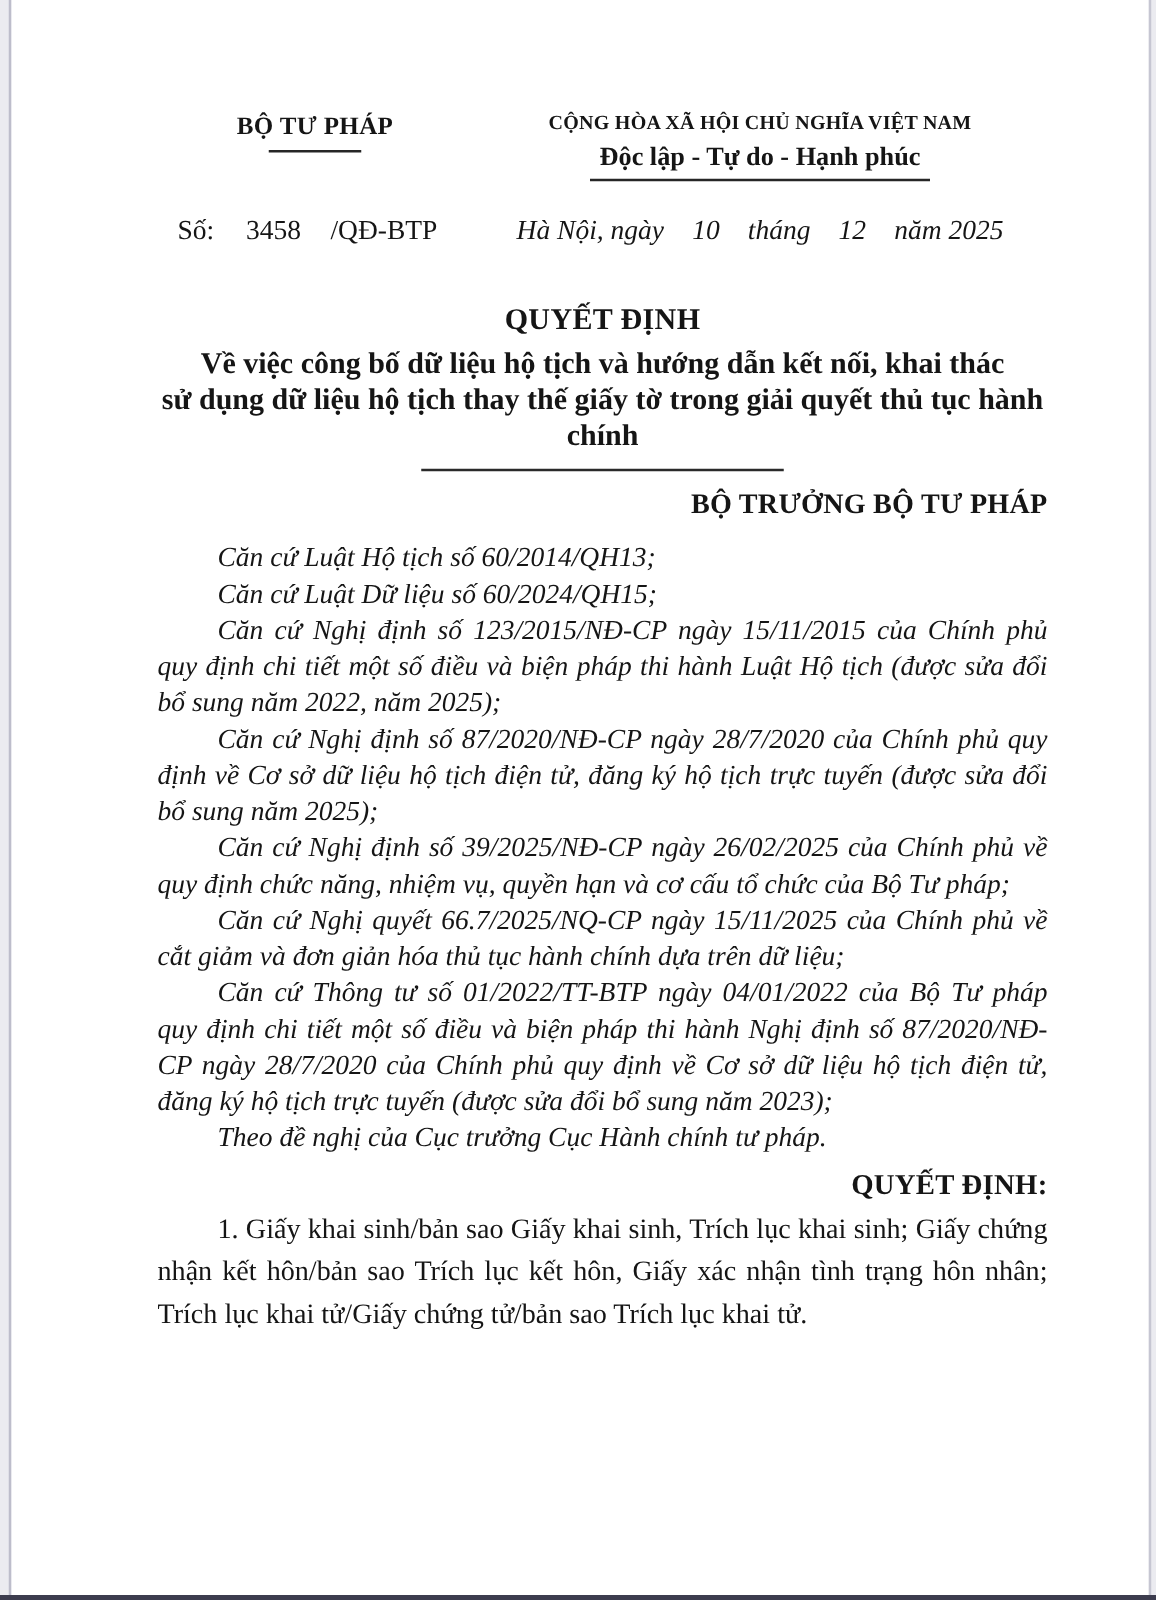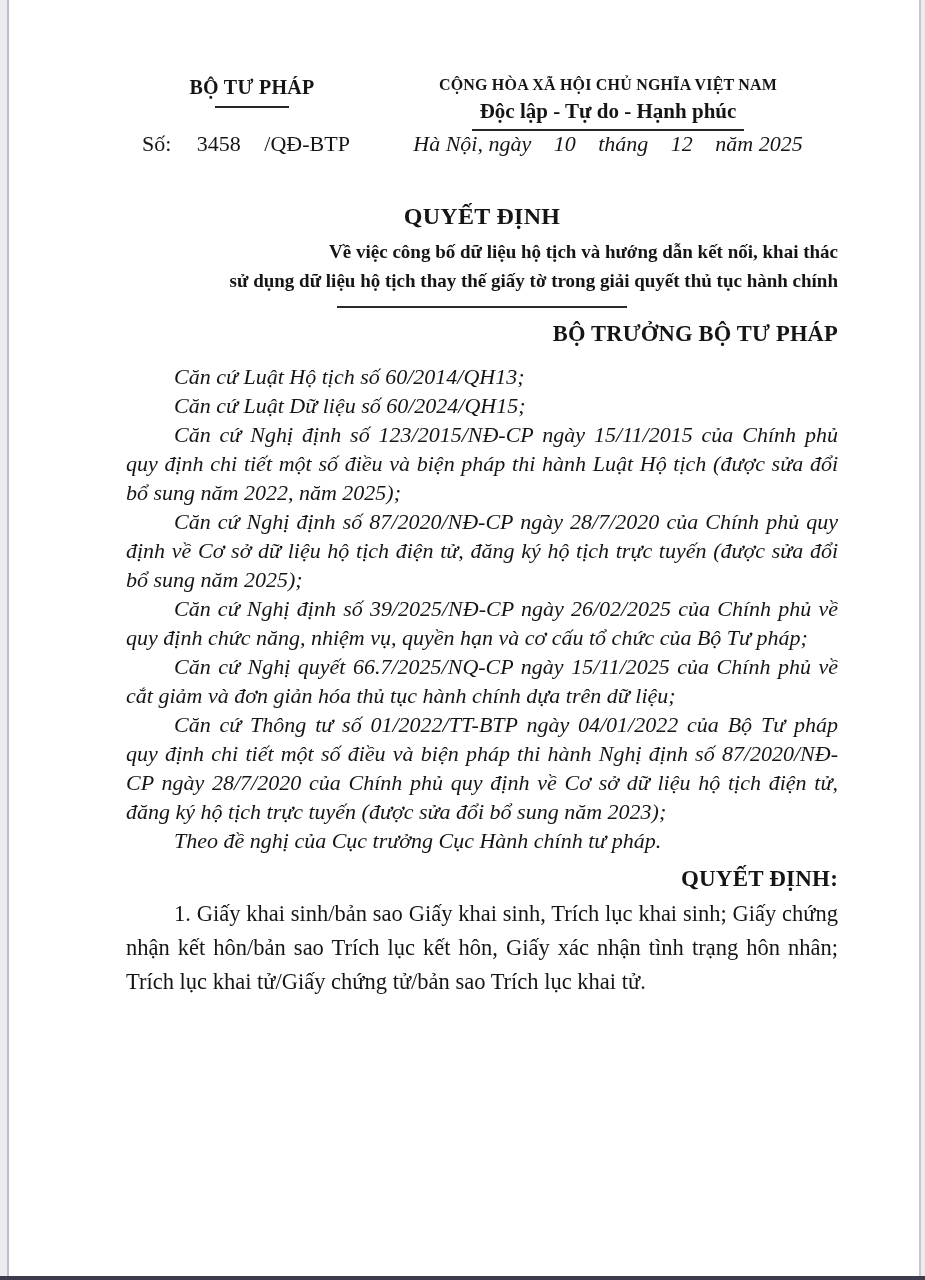--- a/index.html
+++ b/index.html
@@ -21,53 +21,53 @@
   .edge-right {
     position: absolute; right: 0; top: 0; bottom: 0; width: 6px;
     background: #ebebf0; border-left: 2px solid #c6c6d2; z-index: 5;
   }
   .edge-bottom {
     position: absolute; left: 0; right: 0; bottom: 0; height: 4px;
     background: #3c3c4e; z-index: 6;
   }
 
   .content {
-    position: absolute; left: 126px; top: 0; width: 712px; font-family: Liberation Serif, serif;
+    position: absolute; left: 126px; top: 14px; width: 712px; font-family: Liberation Serif, serif;
   }
 
   
   .header { display: flex; margin-top: 76px; }
   .header-left { flex: 0 0 252px; text-align: center; }
   .header-right { flex: 1; text-align: center; }
   .org-name {
     font-weight: bold; font-size: 20px; letter-spacing: 0.3px; white-space: nowrap;
   }
   .org-underline { width: 74px; border-top: 2px solid #262626; margin: 7px auto 0; }
   .national-title {
     font-weight: bold; font-size: 16px; letter-spacing: 0.2px; white-space: nowrap;
   }
   .motto { font-weight: bold; font-size: 21px; margin-top: 5px; white-space: nowrap; }
   .motto-underline { width: 272px; border-top: 2px solid #262626; margin: 5px auto 0; }
 
   
-  .num-row { display: flex; font-size: 22px; align-items: baseline; }
+  .num-row { display: flex; margin-top: 26px; font-size: 22px; align-items: baseline; }
   .num-left { flex: 0 0 252px; text-align: left; padding-left: 16px; white-space: nowrap; }
   .num-left .gap-a { margin-left: 20px; }
   .num-left .gap-b { margin-left: 18px; }
   .num-right { flex: 1; text-align: center; font-style: italic; white-space: nowrap; }
   .num-right .tok { margin-left: 17px; }
   .num-right .tok-first { margin-left: 0; }
 
   
   .doc-title {
     text-align: center; font-weight: bold; font-size: 24px;
     letter-spacing: 0.3px; margin-top: 46px;
   }
   .doc-subtitle {
-    text-align: right; font-weight: bold; font-size: 19px;
+    text-align: center; font-weight: bold; font-size: 24px;
     line-height: 29px; margin-top: 7px;
   }
   .title-rule { width: 290px; border-top: 2px solid #2a2a2a; margin: 11px auto 0; }
   .authority {
     text-align: right; font-weight: bold; font-size: 22.5px; margin-top: 13px;
     letter-spacing: 0.2px;
   }
 
   
   .preamble { margin-top: 15px; }

